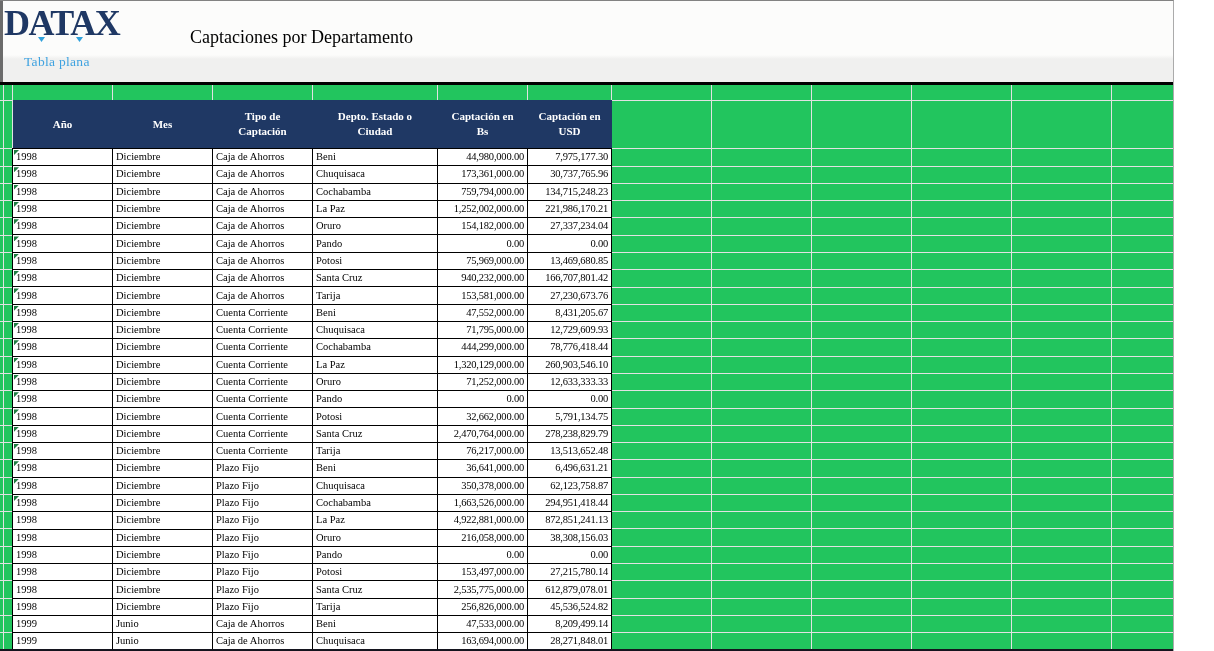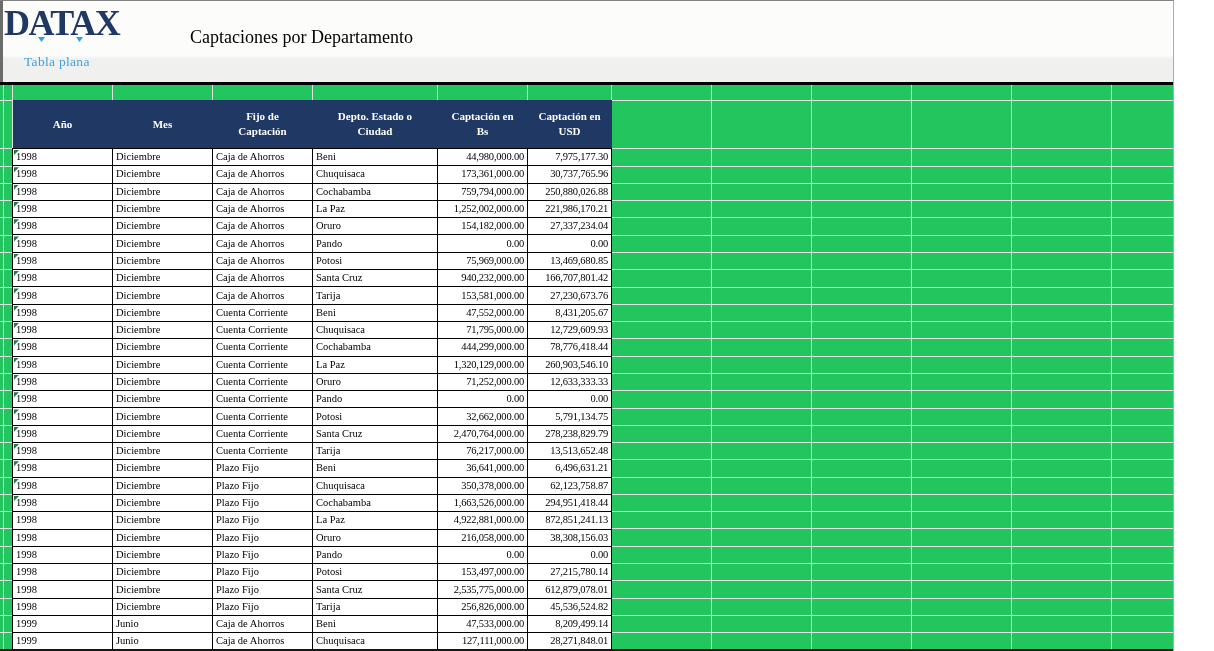--- a/index.html
+++ b/index.html
@@ -130,21 +130,21 @@
           <col style="width:100px">
           <col style="width:100px">
         <col style="width:125px">
           <col style="width:90px">
           <col style="width:84px">
       </colgroup>
       <thead>
         <tr>
           <th>Año</th>
           <th>Mes</th>
-          <th>Fijo de
+          <th>Tipo de
 Captación</th>
           <th>Depto. Estado o
 Ciudad</th>
           <th>Captación en
 Bs</th>
           <th>Captación en
 USD</th>
         </tr>
       </thead>
       <tbody id="table-body">
@@ -165,21 +165,21 @@
     <td class="c-bs num">173,361,000.00</td>
     <td class="c-usd num">30,737,765.96</td>
   </tr>
 
   <tr class="marked">
     <td class="c-ano"><span class="corner"></span><span class="val">1998</span></td>
     <td class="c-mes">Diciembre</td>
     <td class="c-tipo">Caja de Ahorros</td>
     <td class="c-depto">Cochabamba</td>
     <td class="c-bs num">759,794,000.00</td>
-    <td class="c-usd num">250,880,026.88</td>
+    <td class="c-usd num">134,715,248.23</td>
   </tr>
 
   <tr class="marked">
     <td class="c-ano"><span class="corner"></span><span class="val">1998</span></td>
     <td class="c-mes">Diciembre</td>
     <td class="c-tipo">Caja de Ahorros</td>
     <td class="c-depto">La Paz</td>
     <td class="c-bs num">1,252,002,000.00</td>
     <td class="c-usd num">221,986,170.21</td>
   </tr>
@@ -398,21 +398,21 @@
     <td class="c-depto">Beni</td>
     <td class="c-bs num">47,533,000.00</td>
     <td class="c-usd num">8,209,499.14</td>
   </tr>
 
   <tr>
     <td class="c-ano"><span class="val">1999</span></td>
     <td class="c-mes">Junio</td>
     <td class="c-tipo">Caja de Ahorros</td>
     <td class="c-depto">Chuquisaca</td>
-    <td class="c-bs num">127,111,000.00</td>
+    <td class="c-bs num">163,694,000.00</td>
     <td class="c-usd num">28,271,848.01</td>
   </tr>
 </tbody>
     </table>
   </div>
 
   <div class="bottom-bar"></div>
 </div>
 
 </body></html>

